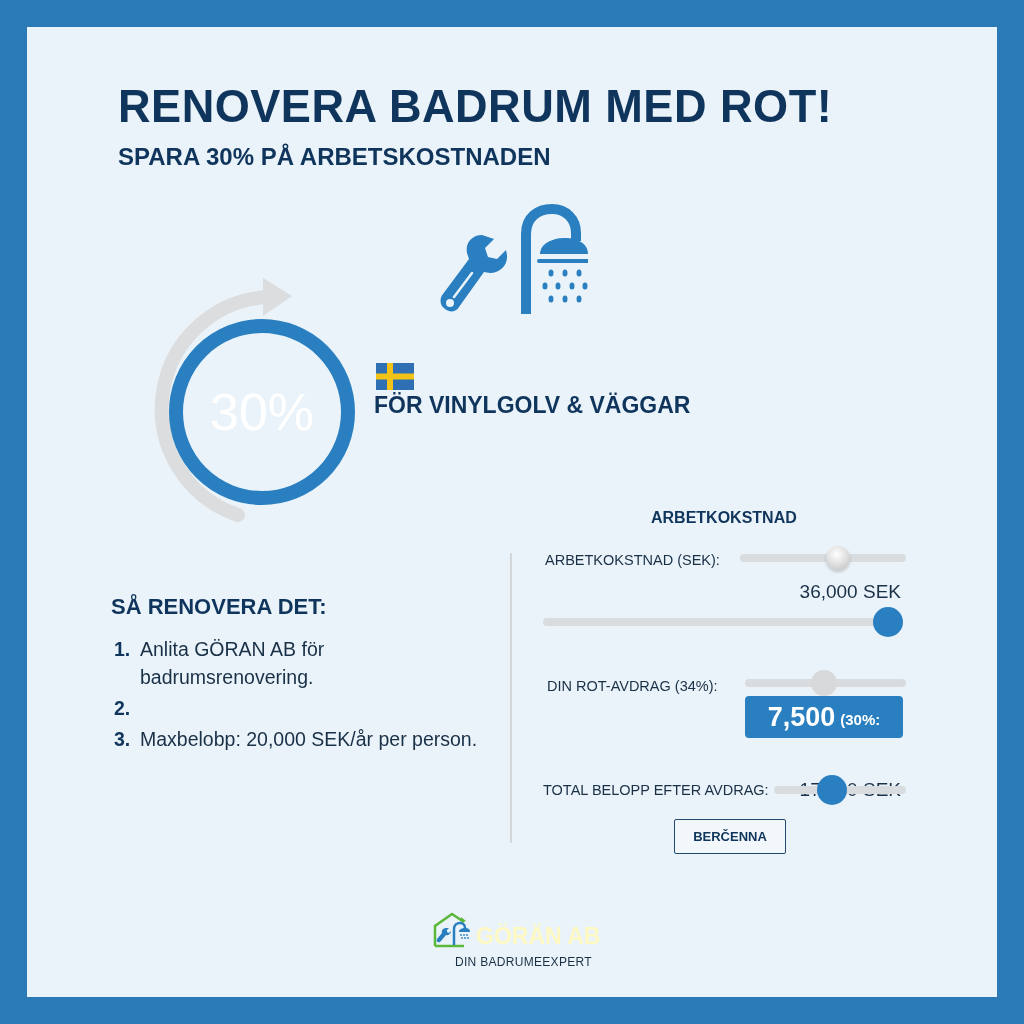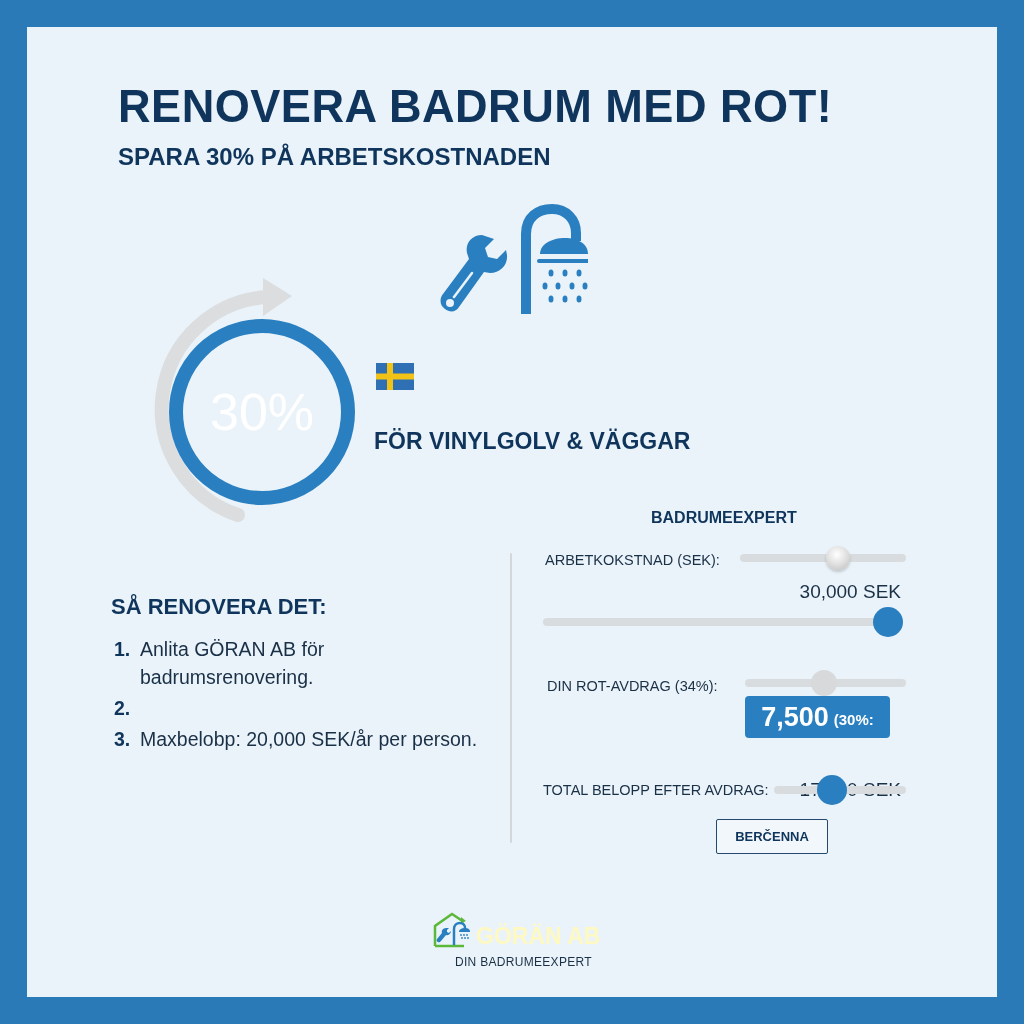--- a/index.html
+++ b/index.html
@@ -29,21 +29,21 @@
   }
   .hero-icon { left: 438px; top: 204px; width: 150px; height: 112px; }
   .ring-graphic { left: 130px; top: 270px; width: 250px; height: 260px; }
   .ring-text {
     left: 262px; top: 412px;
     transform: translate(-50%, -50%);
     font-size: 52px; font-weight: 400; color: #ffffff; white-space: nowrap;
   }
   .flag { left: 376px; top: 363px; width: 38px; height: 27px; }
   .feature-text {
-    left: 374px; top: 428px;
+    left: 374px; top: 392px;
     font-size: 23px; font-weight: 700; color: #10355c; white-space: nowrap;
   }
   .how-title {
     left: 111px; top: 594px;
     font-size: 22px; font-weight: 700; color: #10355c; white-space: nowrap;
   }
   .steps { left: 114px; top: 635px; width: 390px; }
   .step { display: flex; font-size: 19.5px; color: #1a3047; line-height: 28px; margin-bottom: 3px; }
   .step-num { width: 26px; flex: 0 0 26px; font-weight: 700; color: #10355c; }
   .step-text { white-space: pre-line; }
@@ -60,32 +60,32 @@
   .thumb { border-radius: 50%; position: absolute; }
   .thumb-grey {
     width: 24px; height: 24px;
     background: radial-gradient(circle at 45% 35%, #ffffff 0%, #dcdcdc 55%, #b9b9b9 100%);
     box-shadow: 0 2px 3px rgba(0,0,0,0.18);
   }
   .thumb-light { width: 26px; height: 26px; background: #d7d9db; }
   .thumb-blue { width: 30px; height: 30px; background: #2a7fc0; }
   .value-text { font-size: 19px; color: #1a3047; white-space: nowrap; }
   .value-box {
-    left: 745px; top: 696px; width: 145px; height: 42px;
+    left: 745px; top: 696px; width: 158px; height: 42px;
     background: #2a7fc0; border-radius: 4px;
     display: flex; align-items: center; justify-content: center;
     color: #fff; white-space: nowrap;
   }
   .value-box .big { font-size: 27px; font-weight: 700; }
   .value-box .small { font-size: 15px; font-weight: 700; margin-left: 5px; margin-top: 4px; }
   .calc-button {
     left: 674px; top: 819px; width: 112px; height: 35px;
     border: 1.5px solid #24496e; border-radius: 2px; background: #f1f7fb;
     display: flex; align-items: center; justify-content: center;
-    font-size: 13px; font-weight: 700; color: #10355c; cursor: pointer; margin-left: 42px;
+    font-size: 13px; font-weight: 700; color: #10355c; cursor: pointer;
   }
   .logo-icon { left: 432px; top: 912px; width: 44px; height: 36px; }
   .brand-name {
     left: 476px; top: 923px;
     font-size: 23px; font-weight: 700; color: #fef9c3; white-space: nowrap;
   }
   .brand-tagline {
     left: 455px; top: 955px;
     font-size: 12px; color: #1a3047; white-space: nowrap; letter-spacing: 0.3px;
   }
@@ -148,28 +148,28 @@
     <span class="step-num">2.</span>
   </div>
   <div class="step">
     <span class="step-num">3.</span>
     <span class="step-text">Maxbelobp: 20,000 SEK/år per person.</span>
   </div>
 </div>
 
 <div class="abs divider"></div>
 
-<div class="abs calc-title">BADRUMEEXPERT</div>
+<div class="abs calc-title">ARBETKOKSTNAD</div>
 
 <div class="abs label" style="left:545px; top:552px;">ARBETKOKSTNAD (SEK):</div>
 <div class="abs" style="left:740px; top:554px; width:166px; height:8px;">
   <div class="track" style="width:100%;"></div>
   <div class="thumb thumb-grey" style="left:86px; top:-8px;"></div>
 </div>
-<div class="abs value-text" style="right:123px; top:581px;">30,000 SEK</div>
+<div class="abs value-text" style="right:123px; top:581px;">36,000 SEK</div>
 <div class="abs" style="left:543px; top:618px; width:360px; height:8px;">
   <div class="track" style="width:100%;"></div>
   <div class="thumb thumb-blue" style="left:330px; top:-11px;"></div>
 </div>
 
 <div class="abs label" style="left:547px; top:678px;">DIN ROT-AVDRAG (34%):</div>
 <div class="abs" style="left:745px; top:679px; width:161px; height:8px;">
   <div class="track" style="width:100%;"></div>
   <div class="thumb thumb-light" style="left:66px; top:-9px;"></div>
 </div>

